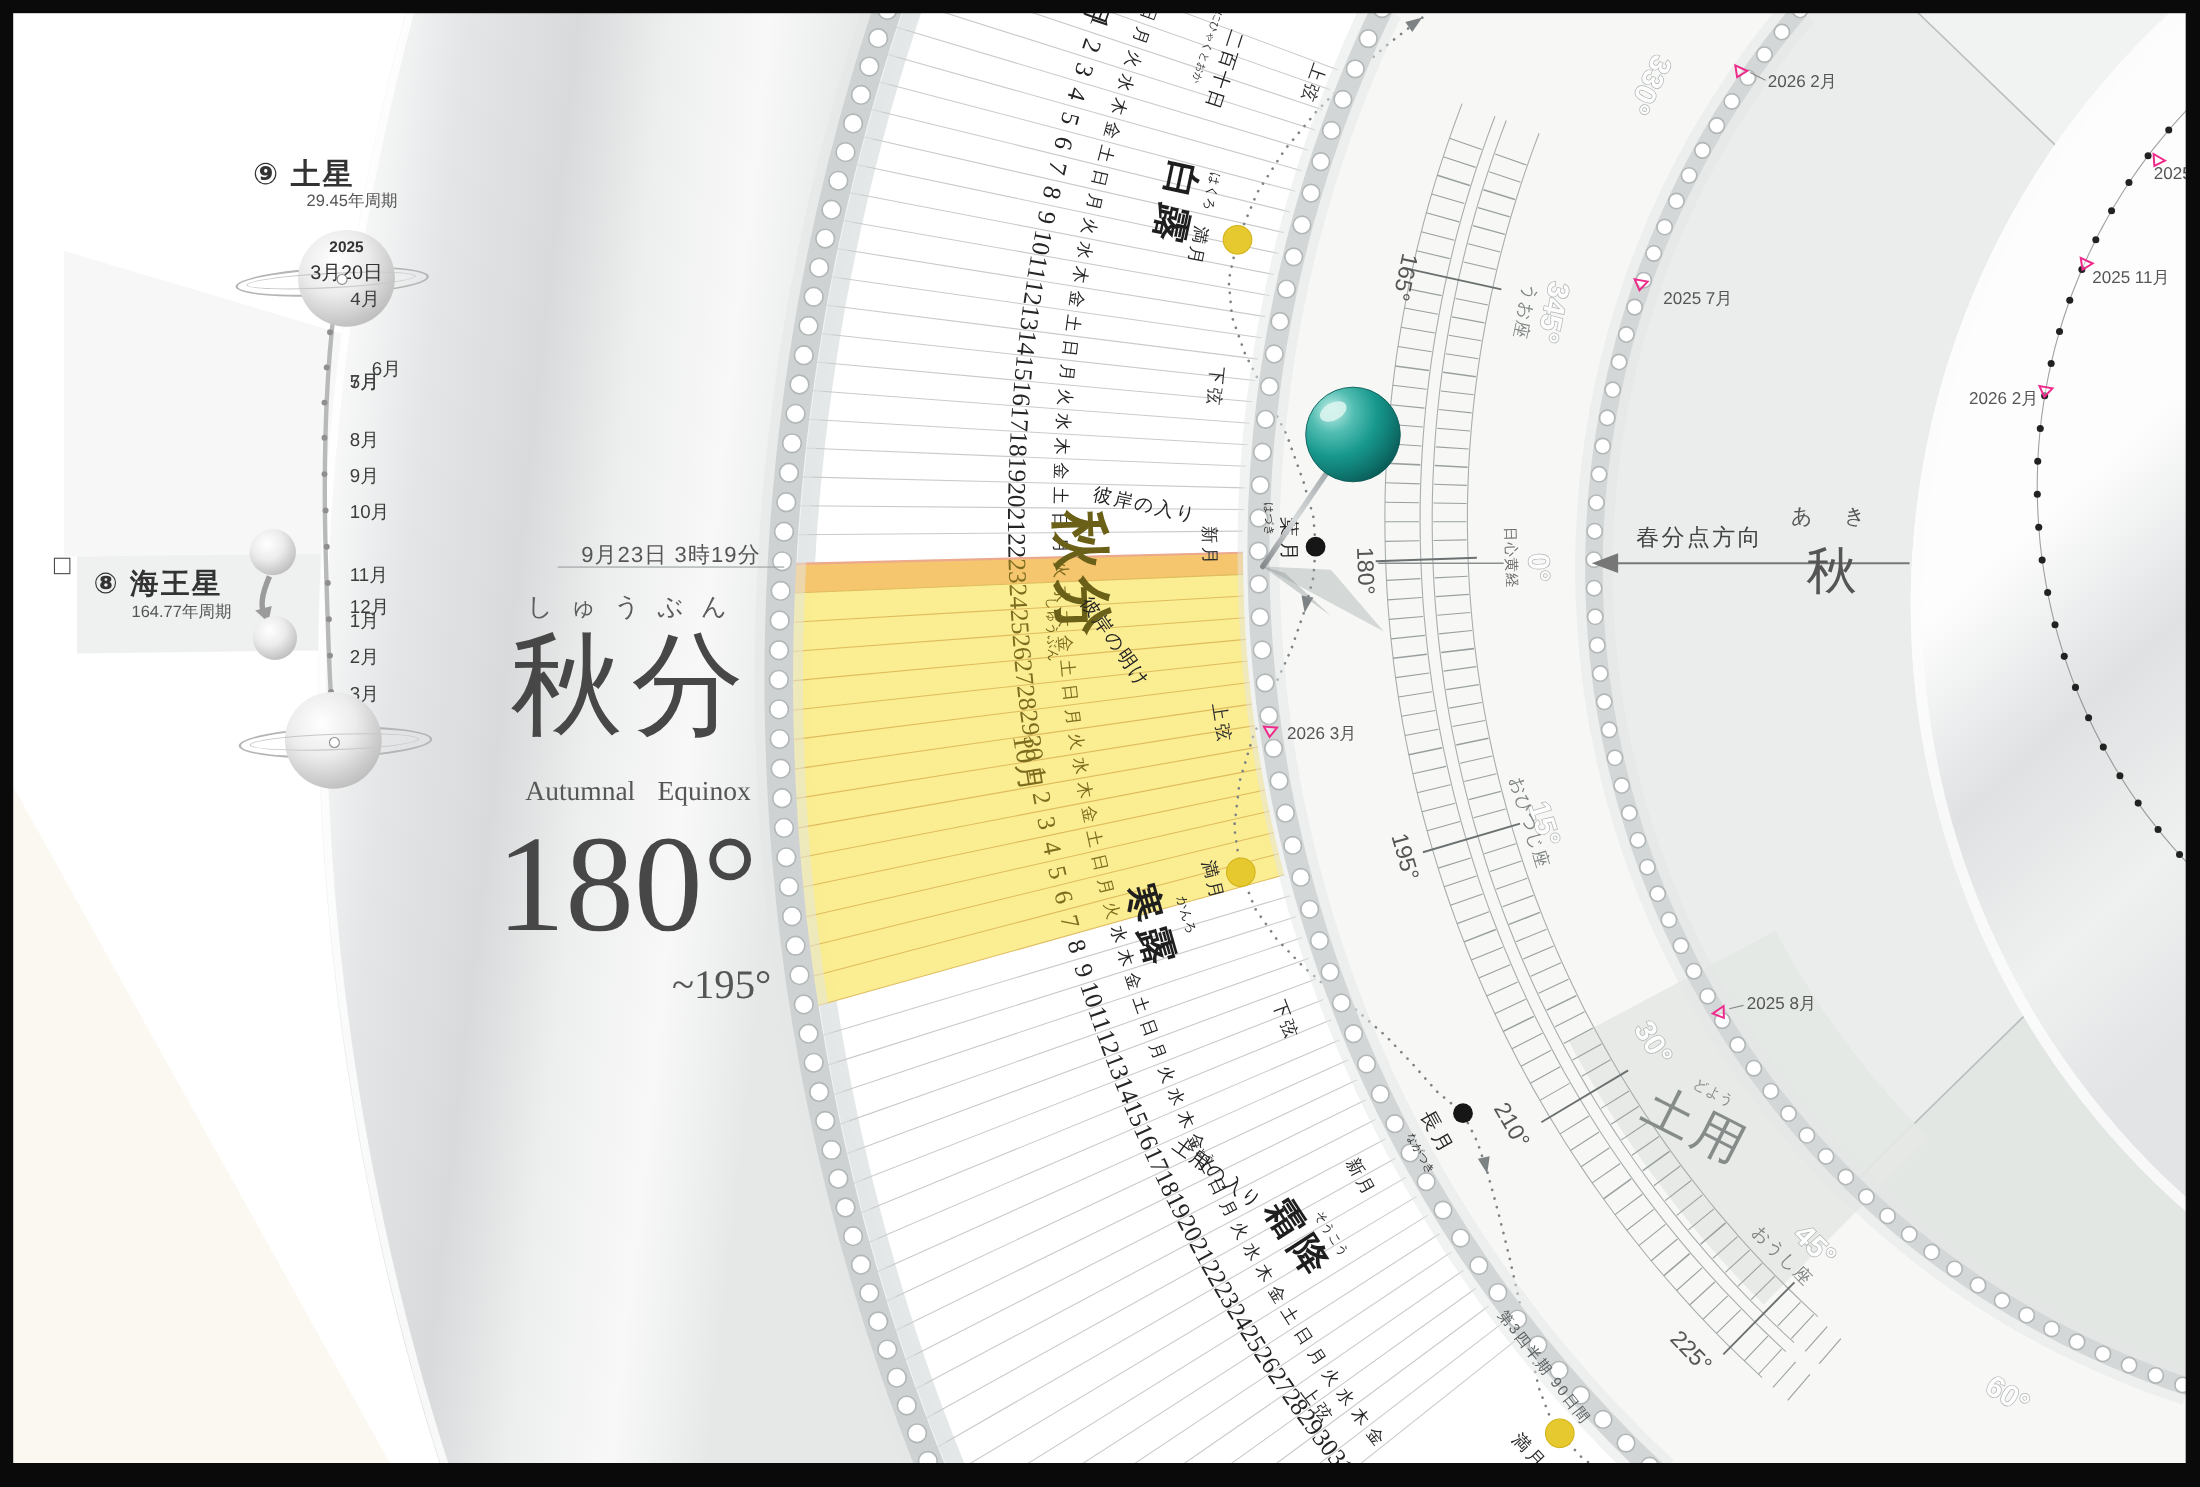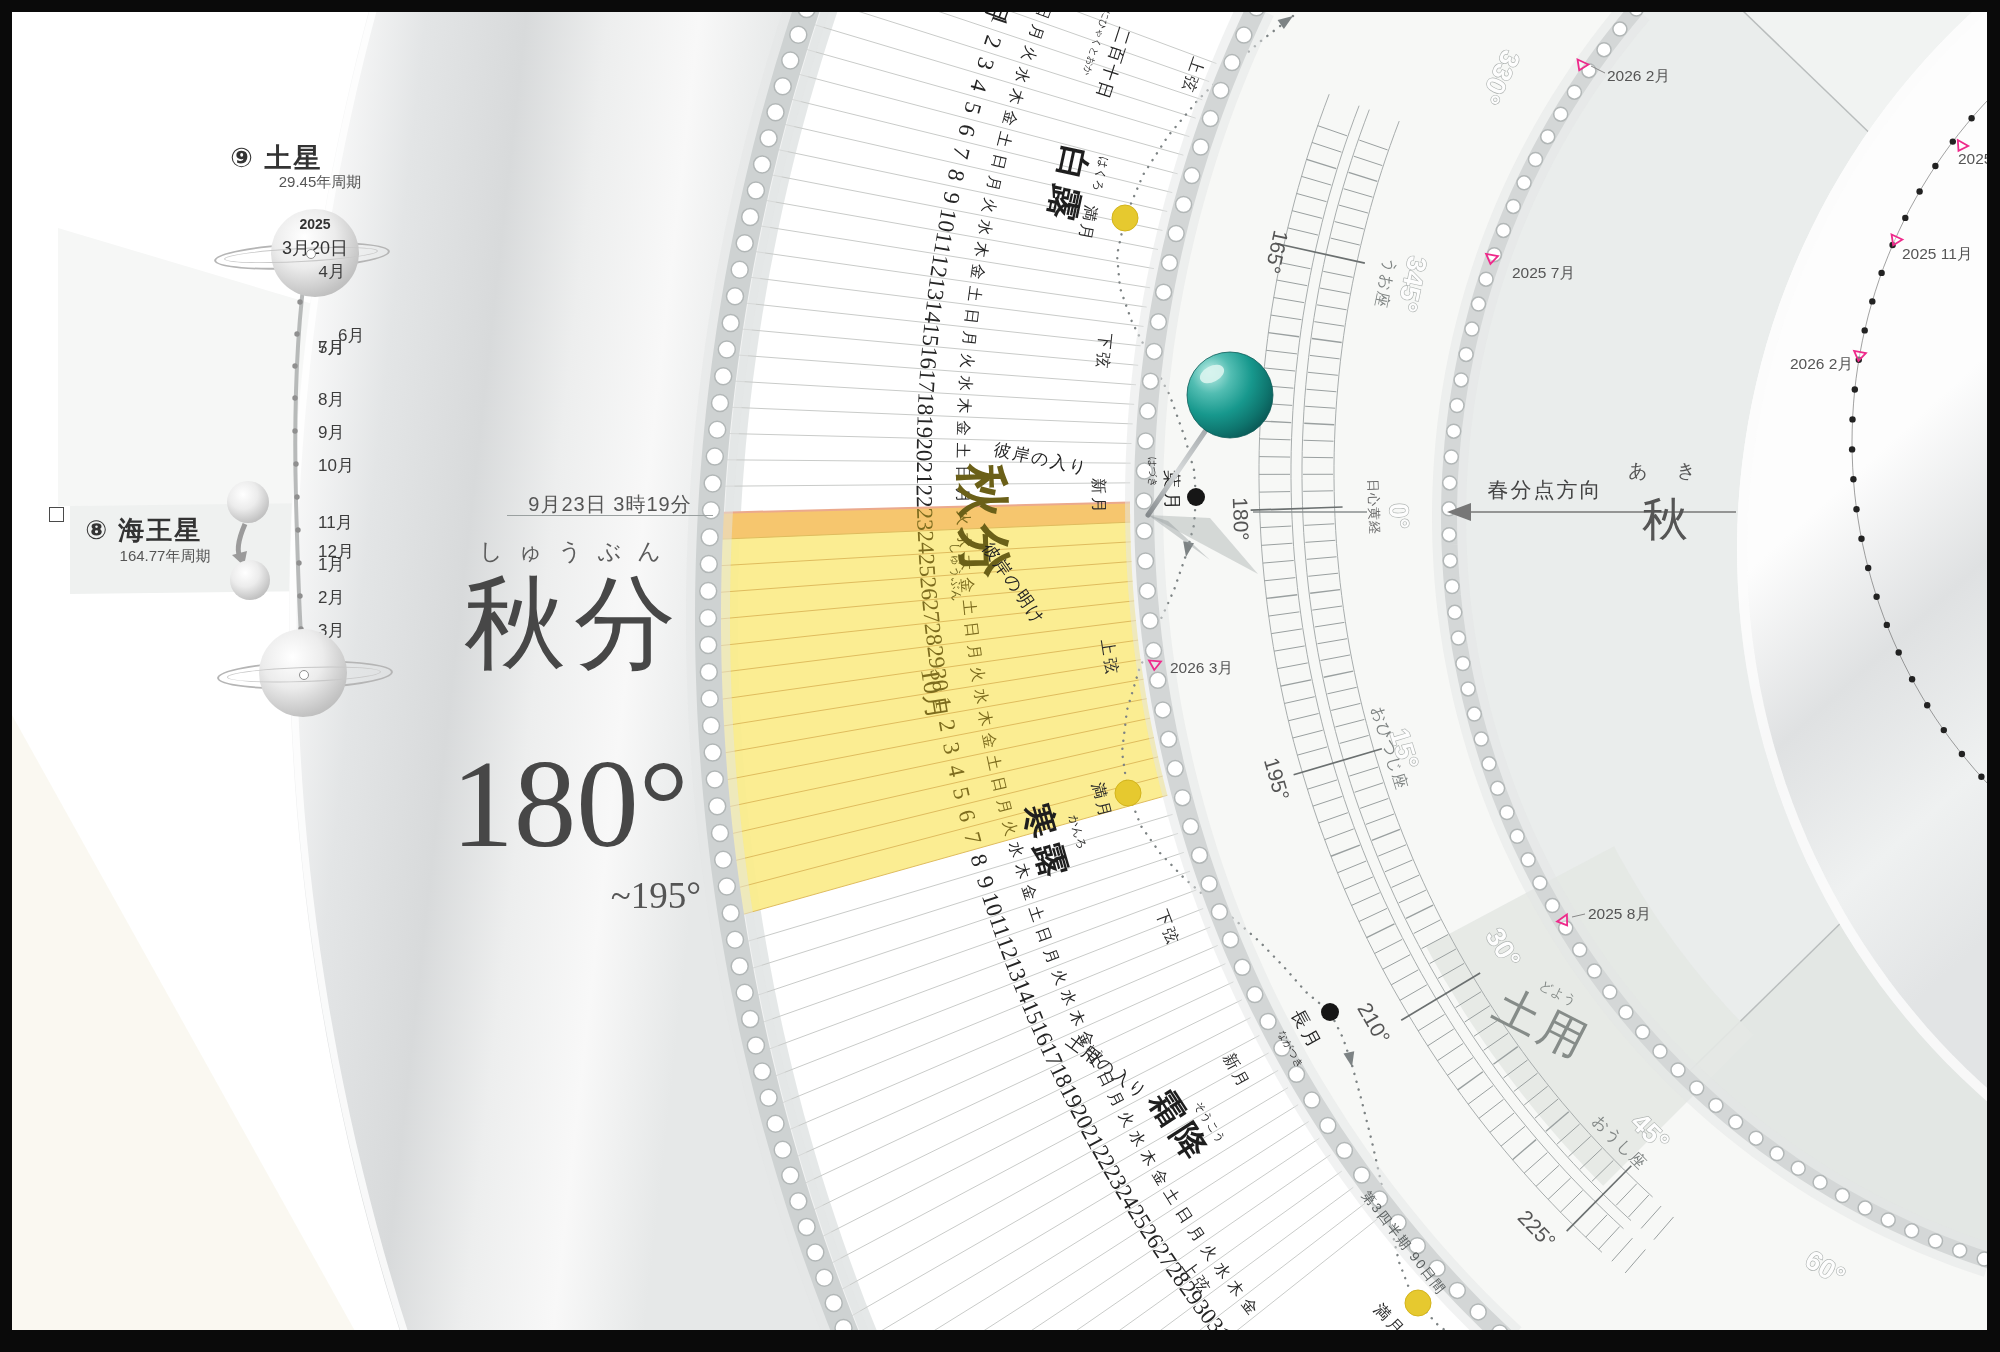--- a/index.html
+++ b/index.html
@@ -753,20 +753,21 @@
         <rect x="0" y="0" width="12" height="1352" fill="#0a0a0a"></rect>
         <rect x="1987" y="0" width="13" height="1352" fill="#0a0a0a"></rect>
         <rect x="0" y="1330" width="2000" height="22" fill="#0a0a0a"></rect>
       </g>
     </svg>
 
   <div class="abs t-date">9月23日 3時19分</div>
   <div class="abs t-underline"></div>
   <div class="abs t-furi">しゅうぶん</div>
   <div class="abs t-term">秋分</div>
+  <div class="abs t-eng">Autumnal  Equinox</div>
   <div class="abs t-deg">180°</div>
   <div class="abs t-range">~195°</div>
 
   <div class="abs p-label" style="left:230px;top:140px;width:180px">
     <span>⑨</span>
     <span>土星</span>
   </div>
   <div class="abs p-period" style="left:230px;top:173px;width:180px">29.45年周期</div>
 
   <div class="abs ring" style="left:214px;top:243px;width:172px;height:22px;transform:rotate(-3deg)"></div>

